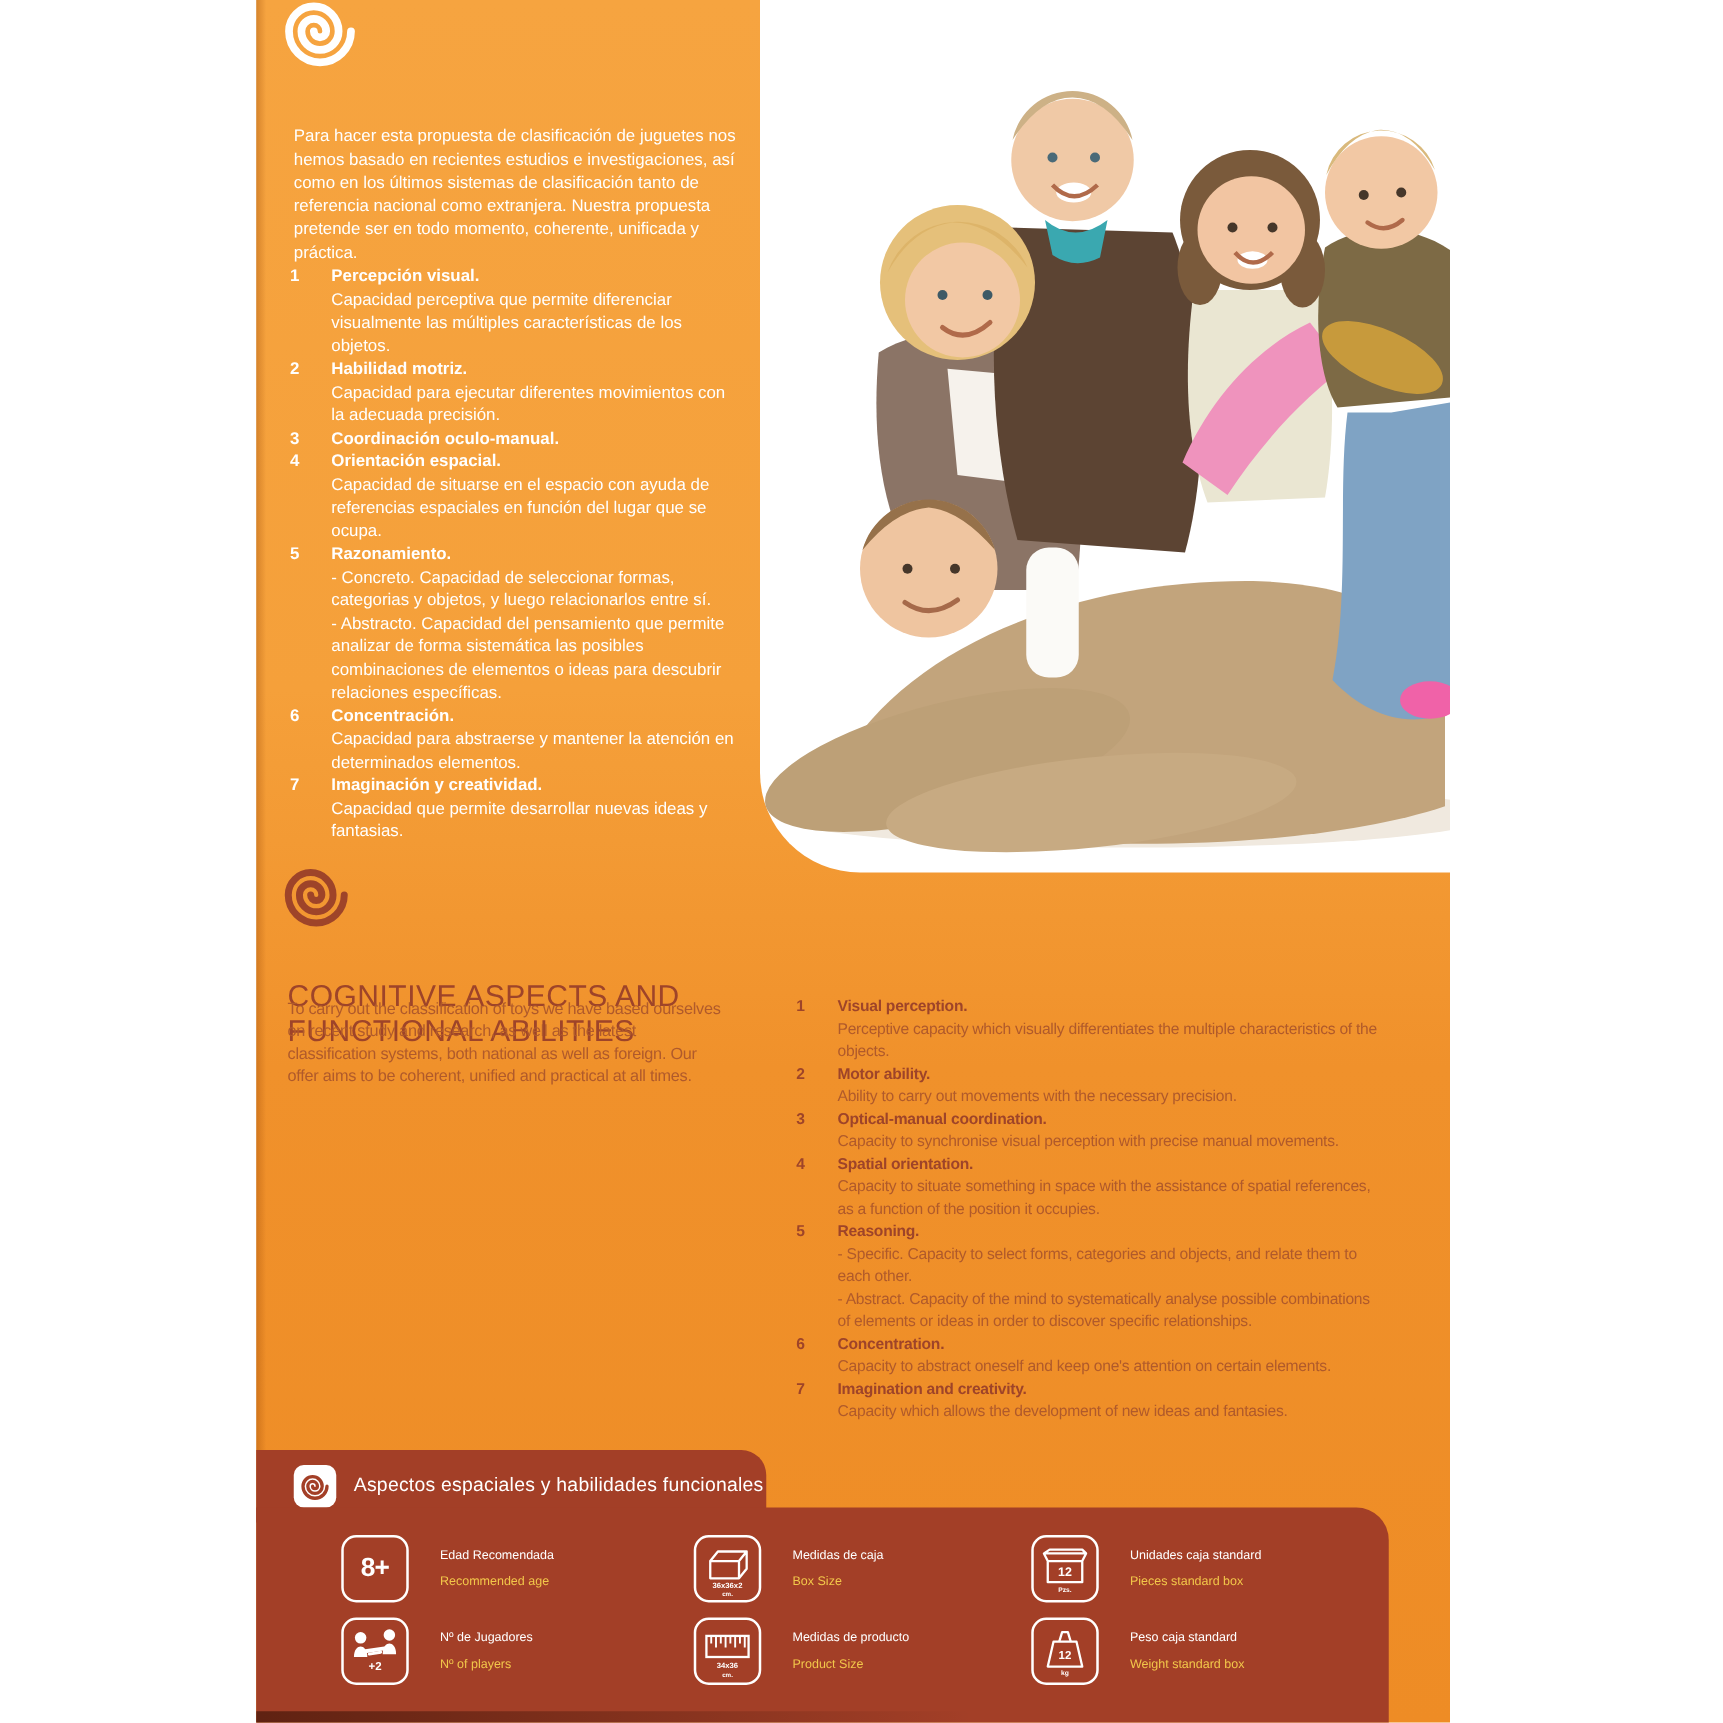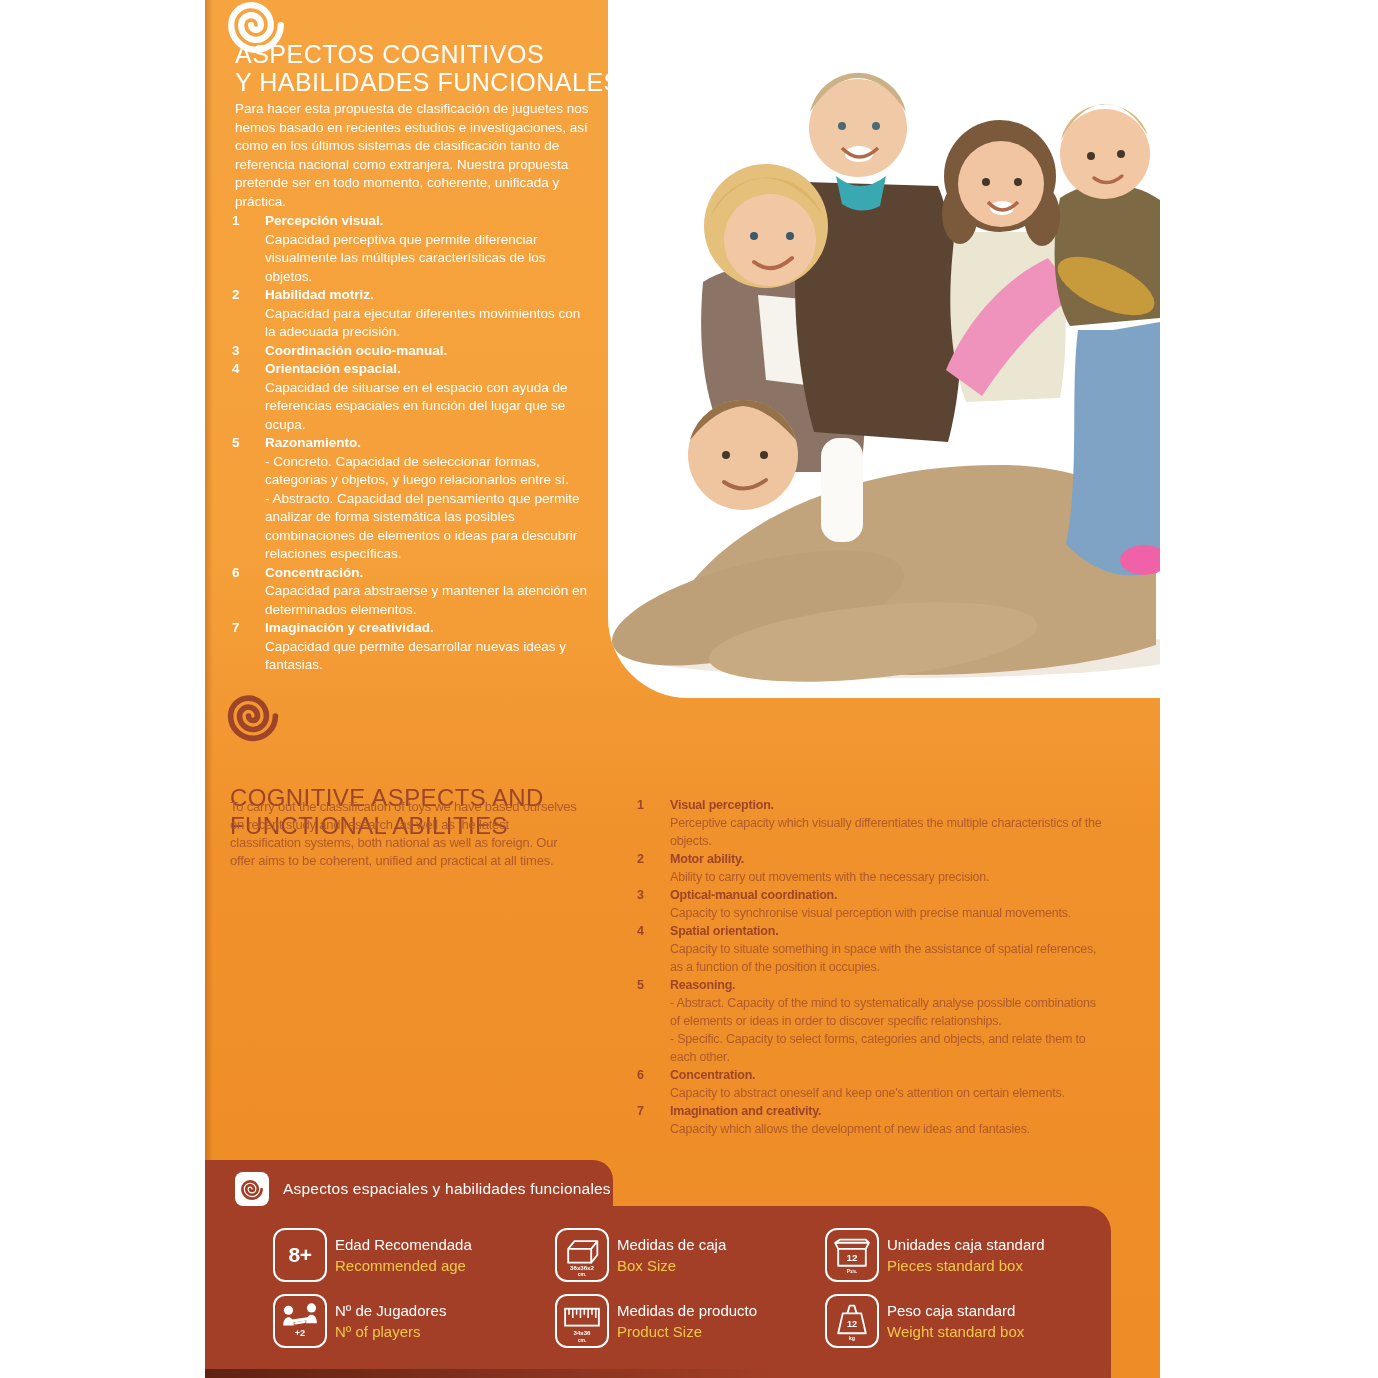--- a/index.html
+++ b/index.html
@@ -76,21 +76,21 @@
     position:absolute;left:68px;top:20px;display:grid;
     grid-template-columns:282px 270px auto;grid-auto-rows:58px;row-gap:8px;
   }
   .spec-cell{display:flex;align-items:center;}
   .spec-icon{
     flex:none;width:54px;height:54px;border:2.5px solid #ffffff;border-radius:12px;
     display:flex;align-items:center;justify-content:center;color:#ffffff;box-sizing:border-box;
   }
   .spec-icon svg{width:46px;height:46px;display:block;}
   .age-value{font-size:21px;font-weight:bold;letter-spacing:-.5px;}
-  .spec-labels{margin-left:8px;font-size:15px;line-height:21px;}
+  .spec-labels{margin-left:25px;font-size:10px;line-height:21px;}
   .label-es{color:#ffffff;}
   .label-en{color:#f2c74a;}
   svg text{font-family:"Liberation Sans",sans-serif;}
 </style>
 </head>
 <body>
 
 <div class="page">
 
   <div class="photo-area">
@@ -146,24 +146,20 @@
       <path d="M453,140 A45 45 0 0 1 540,136 Q520,102 494,104 Q470,108 453,140 Z" fill="#d9b97c"></path>
       <circle cx="483" cy="156" r="4" fill="#46372a"></circle>
         <circle cx="513" cy="154" r="4" fill="#46372a"></circle>
       <path d="M486,178 Q500,188 514,176" stroke="#b06a4a" stroke-width="3.5" fill="none" stroke-linecap="round"></path>
     </svg>
   </div>
 
   <svg class="spiral-es" viewBox="0 0 100 100">
     <path d="M90 50 A40 40 0 0 1 10 50 A32 32 0 0 1 74 50 A24 24 0 0 1 26 50 A16 16 0 0 1 58 50 A8 8 0 0 1 42 50" fill="none" stroke="#ffffff" stroke-width="10" stroke-linecap="round"></path>
   </svg>
-  <div class="es-title">
-    <div>ASPECTOS COGNITIVOS</div>
-    <div>Y HABILIDADES FUNCIONALES</div>
-  </div>
   <div class="es-intro">Para hacer esta propuesta de clasificación de juguetes nos hemos basado en recientes estudios e investigaciones, así como en los últimos sistemas de clasificación tanto de referencia nacional como extranjera. Nuestra propuesta pretende ser en todo momento, coherente, unificada y práctica.</div>
   <div class="list list-es">
       <div class="li">
         <span class="li-num">1</span>
         <div class="li-body">
           <div class="li-heading">Percepción visual.</div>
           <div class="li-par">Capacidad perceptiva que permite diferenciar visualmente las múltiples características de los objetos.</div>
         </div>
       </div>
       <div class="li">
@@ -244,22 +240,22 @@
         <span class="li-num">4</span>
         <div class="li-body">
           <div class="li-heading">Spatial orientation.</div>
           <div class="li-par">Capacity to situate something in space with the assistance of spatial references, as a function of the position it occupies.</div>
         </div>
       </div>
       <div class="li">
         <span class="li-num">5</span>
         <div class="li-body">
           <div class="li-heading">Reasoning.</div>
+          <div class="li-par">- Specific. Capacity to select forms, categories and objects, and relate them to each other.</div>
           <div class="li-par">- Abstract. Capacity of the mind to systematically analyse possible combinations of elements or ideas in order to discover specific relationships.</div>
-          <div class="li-par">- Specific. Capacity to select forms, categories and objects, and relate them to each other.</div>
         </div>
       </div>
       <div class="li">
         <span class="li-num">6</span>
         <div class="li-body">
           <div class="li-heading">Concentration.</div>
           <div class="li-par">Capacity to abstract oneself and keep one's attention on certain elements.</div>
         </div>
       </div>
       <div class="li">

